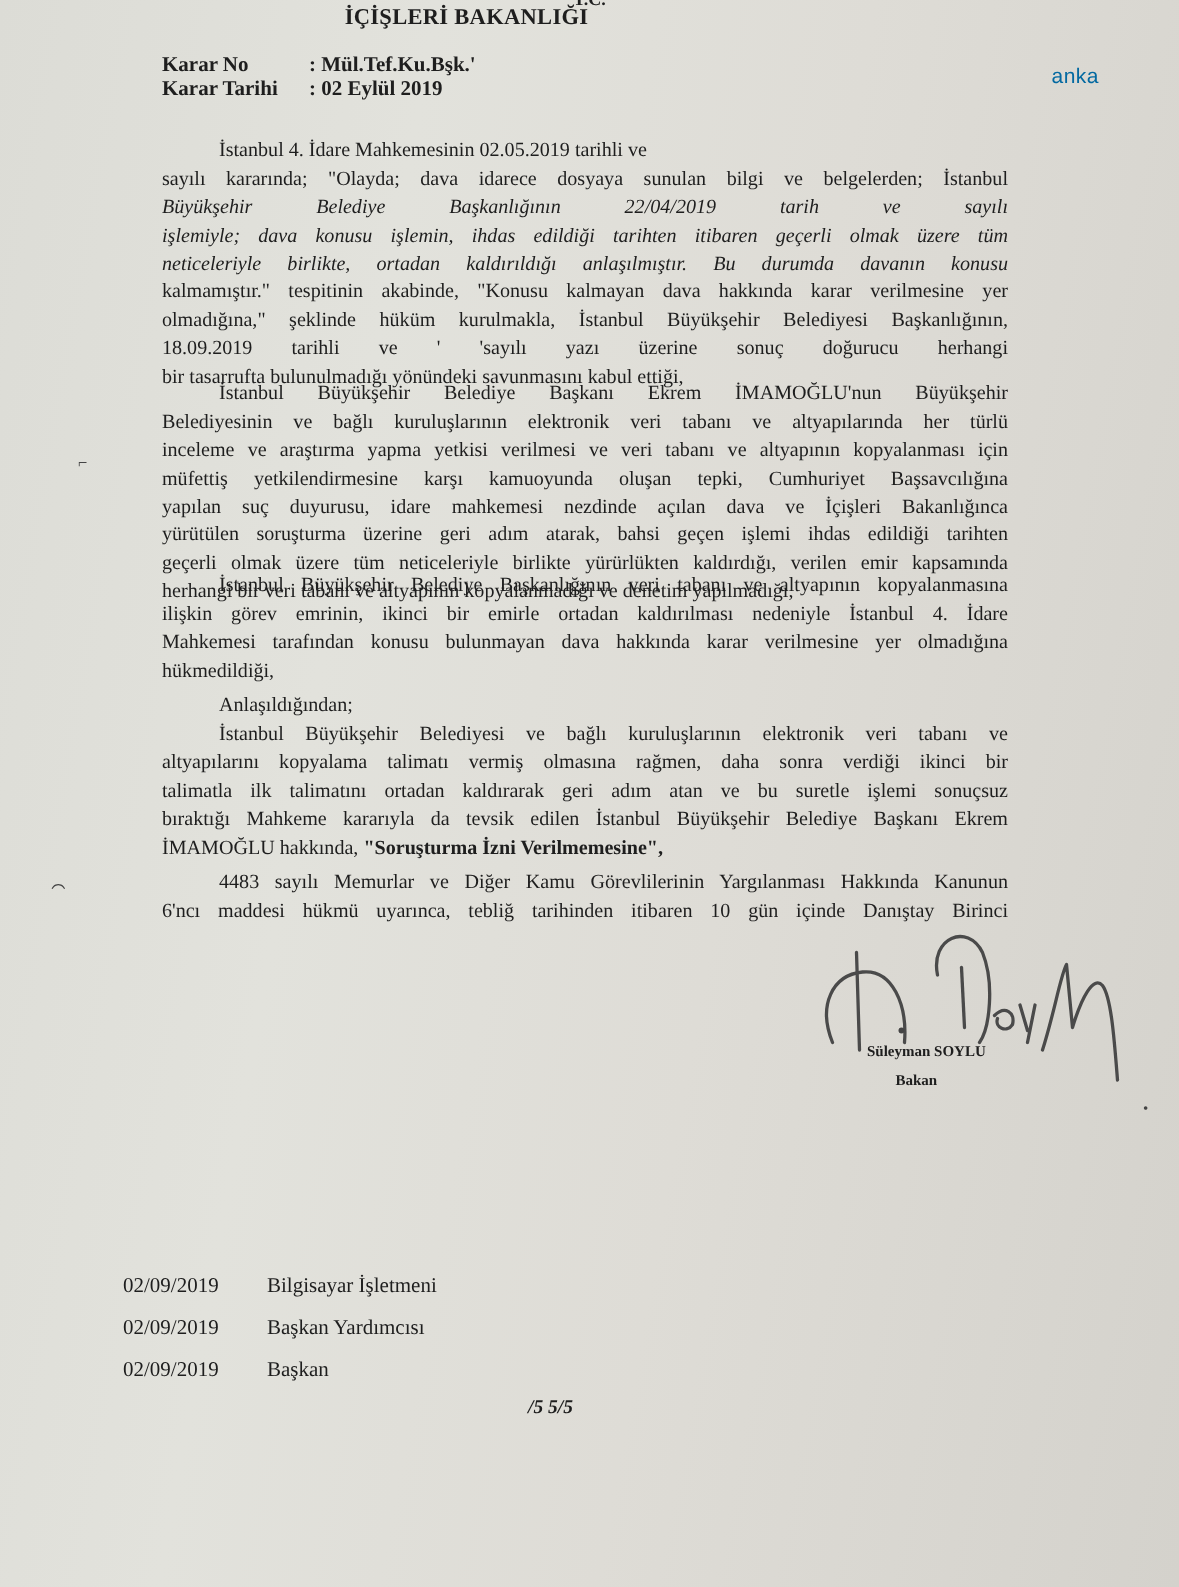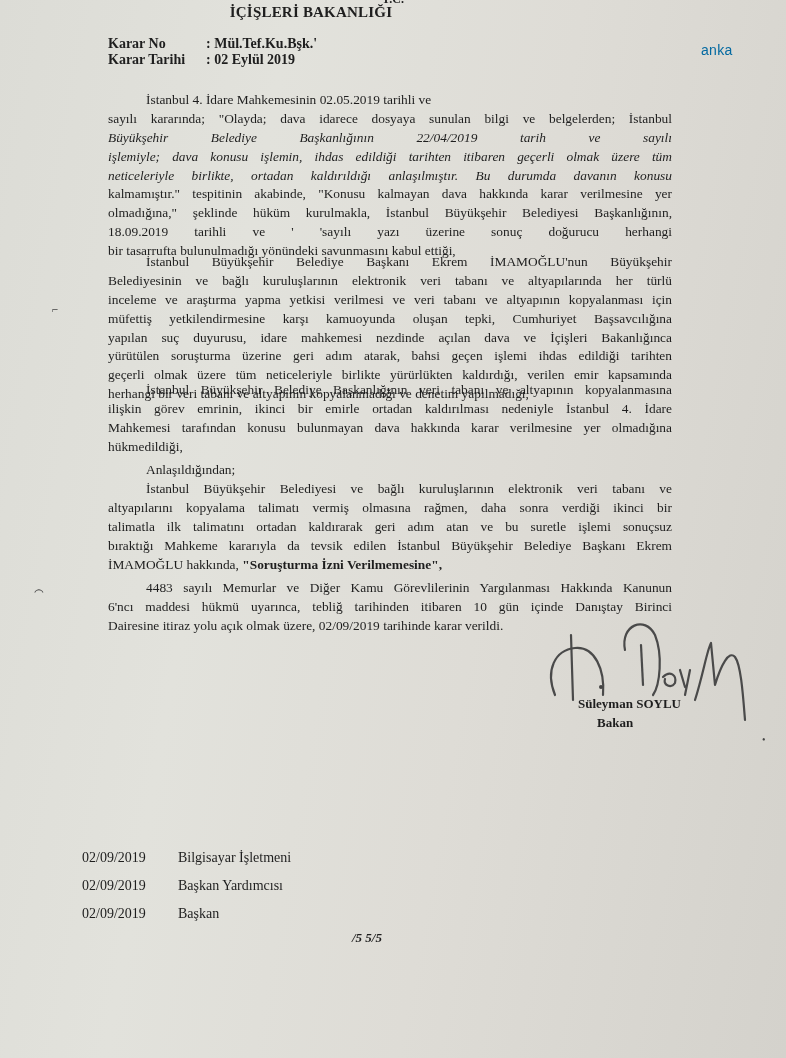--- a/index.html
+++ b/index.html
@@ -15,21 +15,21 @@
   .tc { left:0; width:786px; text-align:center; top:-8px; font-size:12px; font-weight:bold; }
   .meta { font-size:14px; font-weight:bold; }
   .meta-label { display:inline-block; width:98px; }
   .logo { font-family:"Liberation Sans","DejaVu Sans",sans-serif; font-size:14px; color:#0369a1; left:701px; top:42px; letter-spacing:0.3px; }
   .para { position:absolute; left:108px; width:564px; font-size:13.4px; line-height:18.9px; text-align:justify; }
   .line { display:block; text-align:justify; text-align-last:justify; height:18.9px; white-space:nowrap; overflow:visible; }
   .line.last { text-align-last:left; }
   .indent { padding-left:38px; }
   .it { font-style:italic; }
   .b { font-weight:bold; }
-  .sig-name { font-size:13px; font-weight:bold; }
+  .sig-name { font-size:10px; font-weight:bold; }
   .cc { font-size:14px; }
   .cc .d { display:inline-block; width:96px; }
   .mark { position:absolute; color:#444; font-size:14px; }
   .sig { position:absolute; left:535px; top:615px; width:230px; height:110px; }
 </style>
 </head>
 <body>
 
 <div class="page">
 
@@ -82,21 +82,20 @@
     <span class="line indent">İstanbul Büyükşehir Belediyesi ve bağlı kuruluşlarının elektronik veri tabanı ve</span>
     <span class="line">altyapılarını kopyalama talimatı vermiş olmasına rağmen, daha sonra verdiği ikinci bir</span>
     <span class="line">talimatla ilk talimatını ortadan kaldırarak geri adım atan ve bu suretle işlemi sonuçsuz</span>
     <span class="line">bıraktığı Mahkeme kararıyla da tevsik edilen İstanbul Büyükşehir Belediye Başkanı Ekrem</span>
     <span class="line last"><span>İMAMOĞLU hakkında, </span><span class="b">"Soruşturma İzni Verilmemesine",</span></span>
   </div>
 
   <div class="para" style="top:579px;">
     <span class="line indent">4483 sayılı Memurlar ve Diğer Kamu Görevlilerinin Yargılanması Hakkında Kanunun</span>
     <span class="line">6'ncı maddesi hükmü uyarınca, tebliğ tarihinden itibaren 10 gün içinde Danıştay Birinci</span>
-    <span class="line last">Dairesine itiraz yolu açık olmak üzere, 02/09/2019 tarihinde karar verildi.</span>
   </div>
 
   <svg class="sig" viewBox="0 0 230 110">
     <g fill="none" stroke="#4a4a4a" stroke-width="2.2" stroke-linecap="round" stroke-linejoin="round">
       <path d="M20 80 C10 55 20 35 40 33 C60 31 70 55 68 80"></path>
       <path d="M36 20 L38 85"></path>
       <path d="M90 35 C85 10 110 0 120 20 C128 40 125 70 118 80"></path>
       <path d="M106 30 L108 70"></path>
       <path d="M128 62 C135 55 142 60 140 68 C136 74 128 70 130 64"></path>
       <path d="M145 55 L150 72 M155 55 L150 80"></path>

